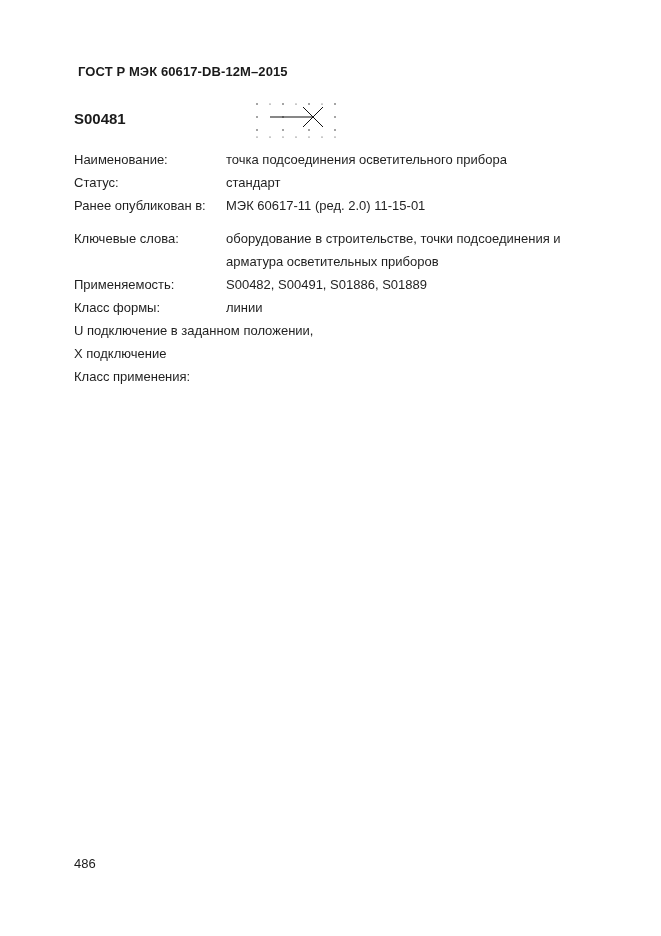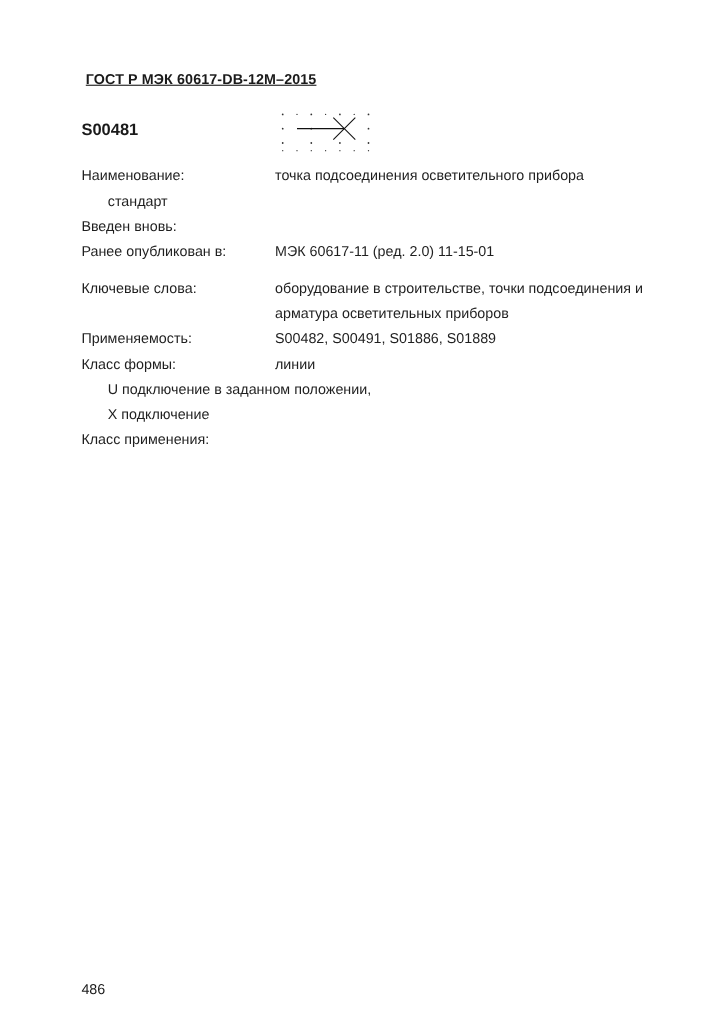--- a/index.html
+++ b/index.html
@@ -3,39 +3,39 @@
   <meta charset="utf-8">
   <style>
     html, body { margin: 0; padding: 0; background: #ffffff; }
     body {
       width: 661px; height: 936px; position: relative; overflow: hidden;
       font-family: "Liberation Sans", "DejaVu Sans", sans-serif;
       color: #1a1a1a;
     }
     .doc-header {
       position: absolute; left: 78px; top: 64px;
-      font-size: 13px; font-weight: bold; letter-spacing: 0.1px; text-decoration: underline;
+      font-size: 13px; font-weight: bold; letter-spacing: 0.1px;
     }
     .symbol-code {
       position: absolute; left: 74px; top: 110px;
       font-size: 15px; font-weight: bold;
     }
     .symbol-figure {
       position: absolute; left: 250px; top: 97px; width: 92px; height: 46px;
     }
     .props {
       position: absolute; left: 74px; top: 148px; width: 540px;
       font-size: 13px; line-height: 23px;
     }
     .row { display: flex; }
     .row .label { width: 152px; flex: none; color: #1f1f1f; }
-    .row .value { flex: 1; color: #1f1f1f; margin-left: 24px; }
+    .row .value { flex: 1; color: #1f1f1f; }
     .gap { height: 10px; }
     .page-number {
-      position: absolute; left: 74px; top: 892px; font-size: 13px;
+      position: absolute; left: 74px; top: 856px; font-size: 13px;
     }
   </style>
 </head>
 <body>
 
 <div class="doc-header">ГОСТ Р МЭК 60617-DB-12M–2015</div>
 
 <div class="symbol-code">S00481</div>
 
 <div class="symbol-figure">
@@ -69,24 +69,24 @@
     <line x1="73" y1="10" x2="53" y2="30" stroke="#111" stroke-width="1"></line>
   </svg>
 </div>
 
 <div class="props">
   <div class="row">
     <div class="label">Наименование:</div>
     <div class="value">точка подсоединения осветительного прибора</div>
   </div>
   <div class="row">
+    <div class="label">Статус:</div>
     <div class="value">стандарт</div>
   </div>
   <div class="row">
-    <div class="label">Введен вновь:</div>
   </div>
   <div class="row">
     <div class="label">Ранее опубликован в:</div>
     <div class="value">МЭК 60617-11 (ред. 2.0) 11-15-01</div>
   </div>
   <div class="gap"></div>
   <div class="row">
     <div class="label">Ключевые слова:</div>
     <div class="value">
       <div>оборудование в строительстве, точки подсоединения и</div>

